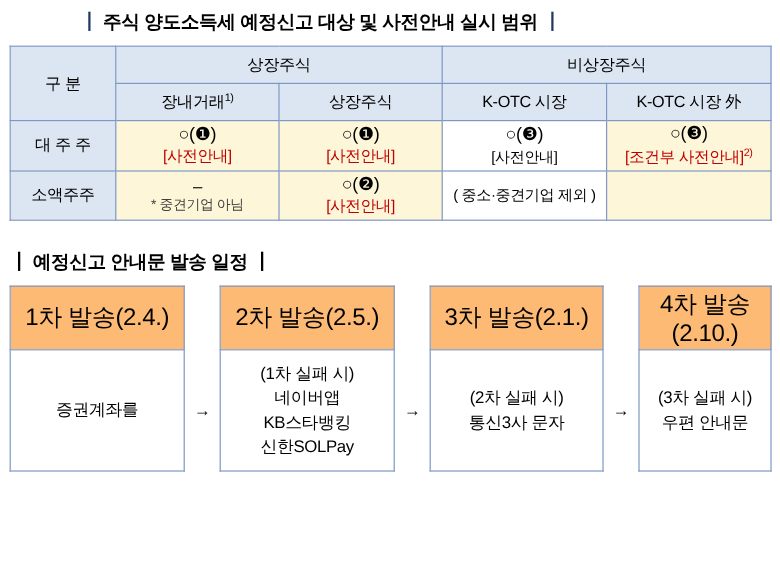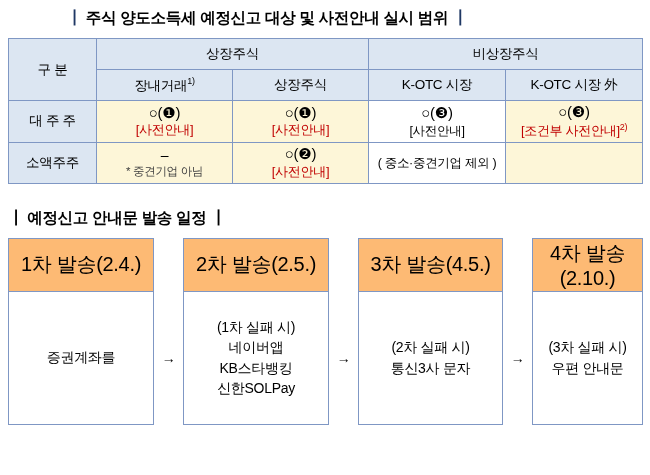--- a/index.html
+++ b/index.html
@@ -129,21 +129,21 @@
   table.sched td.hdr2 {
     background: #fdba74;
     height: 25px;
     font-size: 20px;
   }
   .body-cell {
     height: 96px;
     background: #ffffff;
     line-height: 1.45;
     font-size: 13.5px;
-    padding: 18px 0;
+    padding: 2px 0;
   }
   .arrowcell {
     width: 30px;
     border: none !important;
     font-size: 15px;
     background: #ffffff;
   }
   .cellpad {
     padding: 3px 2px;
   }
@@ -238,21 +238,21 @@
       <col style="width:144px">
       <col style="width:30px">
       <col style="width:110px">
     </colgroup>
     <tbody>
       <tr>
         <td class="hdr2">1차 발송(2.4.)</td>
         <td class="arrowcell"></td>
         <td class="hdr2">2차 발송(2.5.)</td>
         <td class="arrowcell"></td>
-        <td class="hdr2">3차 발송(4.5.)</td>
+        <td class="hdr2">3차 발송(2.1.)</td>
         <td class="arrowcell"></td>
         <td class="hdr2">4차 발송(2.10.)</td>
       </tr>
       <tr>
         <td class="body-cell">
           <div>증권계좌를</div>
         </td>
         <td class="arrowcell">→</td>
         <td class="body-cell">
           <div>(1차 실패 시)</div>

